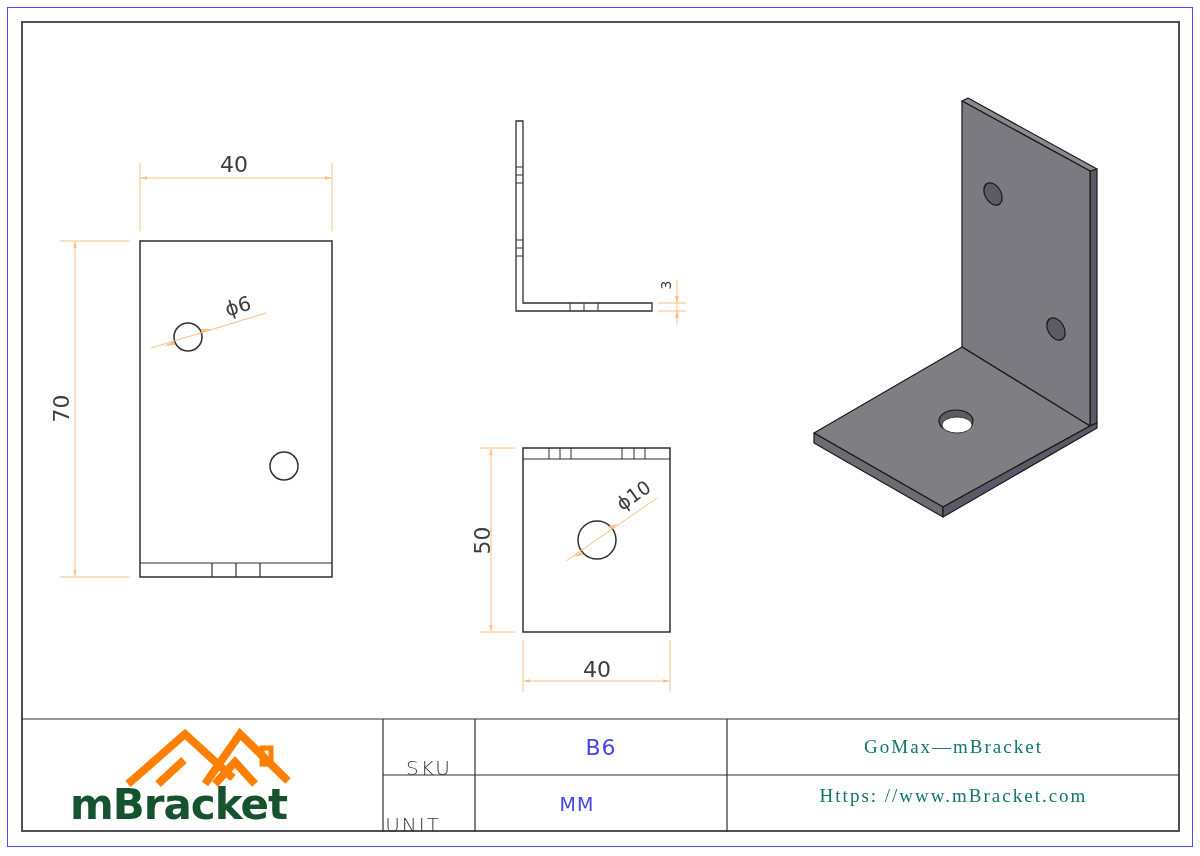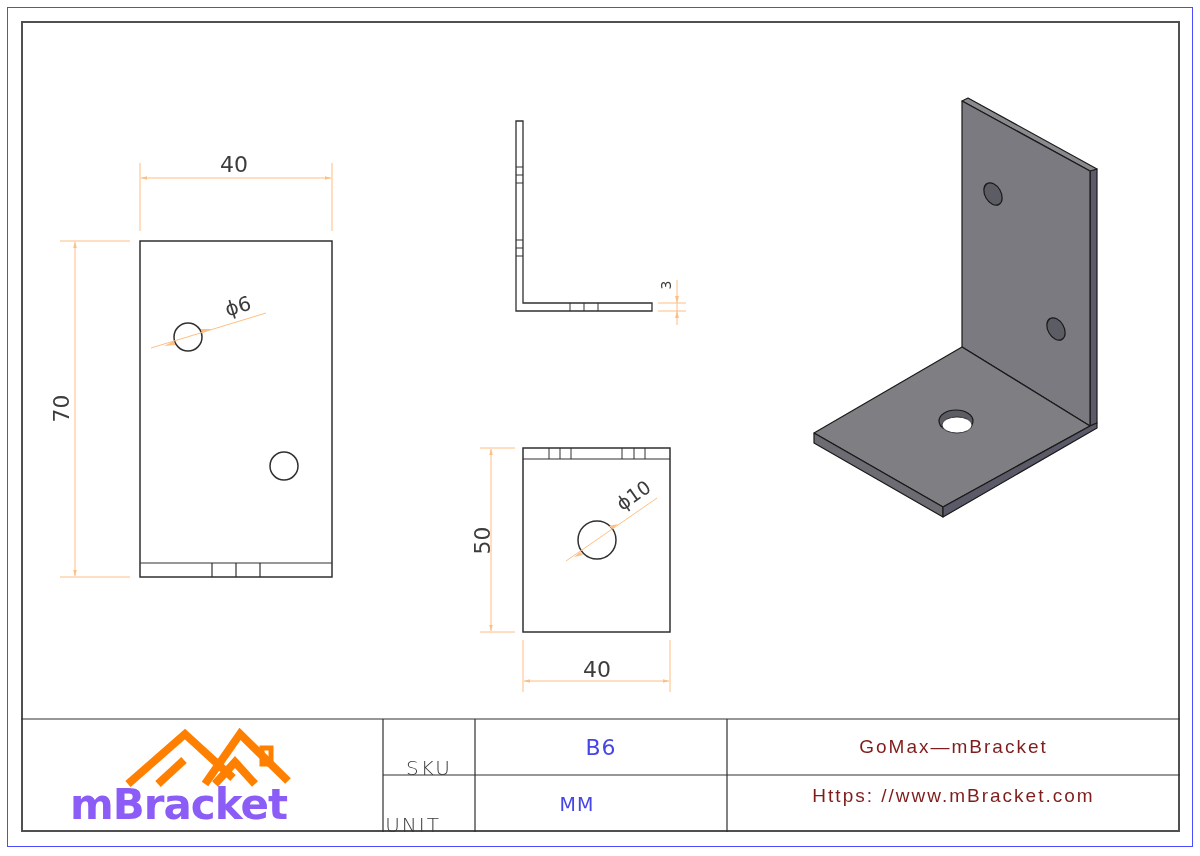--- a/index.html
+++ b/index.html
@@ -3,22 +3,22 @@
 <meta charset="utf-8">
 <style>
   html, body { margin:0; padding:0; background:#ffffff; }
   body { width:1200px; height:856px; position:relative; overflow:hidden; font-family:"DejaVu Sans", sans-serif; }
   .sheet-border { position:absolute; left:7px; top:7px; width:1186px; height:840px; border:1px solid #4b4bff; box-sizing:border-box; }
   .drawing-frame { position:absolute; left:21px; top:21px; width:1159px; height:811px; border:2px solid #505050; box-sizing:border-box; }
   svg.canvas { position:absolute; left:0; top:0; }
   .tb-cell { position:absolute; box-sizing:border-box; display:flex; align-items:center; justify-content:center; }
   .tb-label { color:#3a3a3a; font-size:20px; letter-spacing:2px; font-family:"DejaVu Sans", sans-serif; font-weight:200;margin-top:42px; }
   .tb-value { color:#4646e6; font-size:22px; letter-spacing:1px; font-family:"DejaVu Sans", sans-serif; }
-  .tb-info { color:#7f1d1d; font-size:19px; letter-spacing:2px; font-family:Liberation Sans, sans-serif; }
-  .logo-text { position:absolute; left:70px; top:780px; font-family:"DejaVu Sans", sans-serif; font-weight:bold; font-size:42px; color:#8b5cf6; letter-spacing:-1px; }
+  .tb-info { color:#0f766e; font-size:19px; letter-spacing:2px; font-family:Liberation Serif, serif; }
+  .logo-text { position:absolute; left:70px; top:780px; font-family:"DejaVu Sans", sans-serif; font-weight:bold; font-size:42px; color:#14532d; letter-spacing:-1px; }
 </style>
 </head>
 <body>
 
 <div class="sheet-border"></div>
 <div class="drawing-frame"></div>
 
 <svg class="canvas" width="1200" height="856" viewBox="0 0 1200 856">
   <defs>
     <marker id="arr" viewBox="0 0 10 10" refX="10" refY="5" markerWidth="12" markerHeight="6" orient="auto-start-reverse" markerUnits="userSpaceOnUse">

